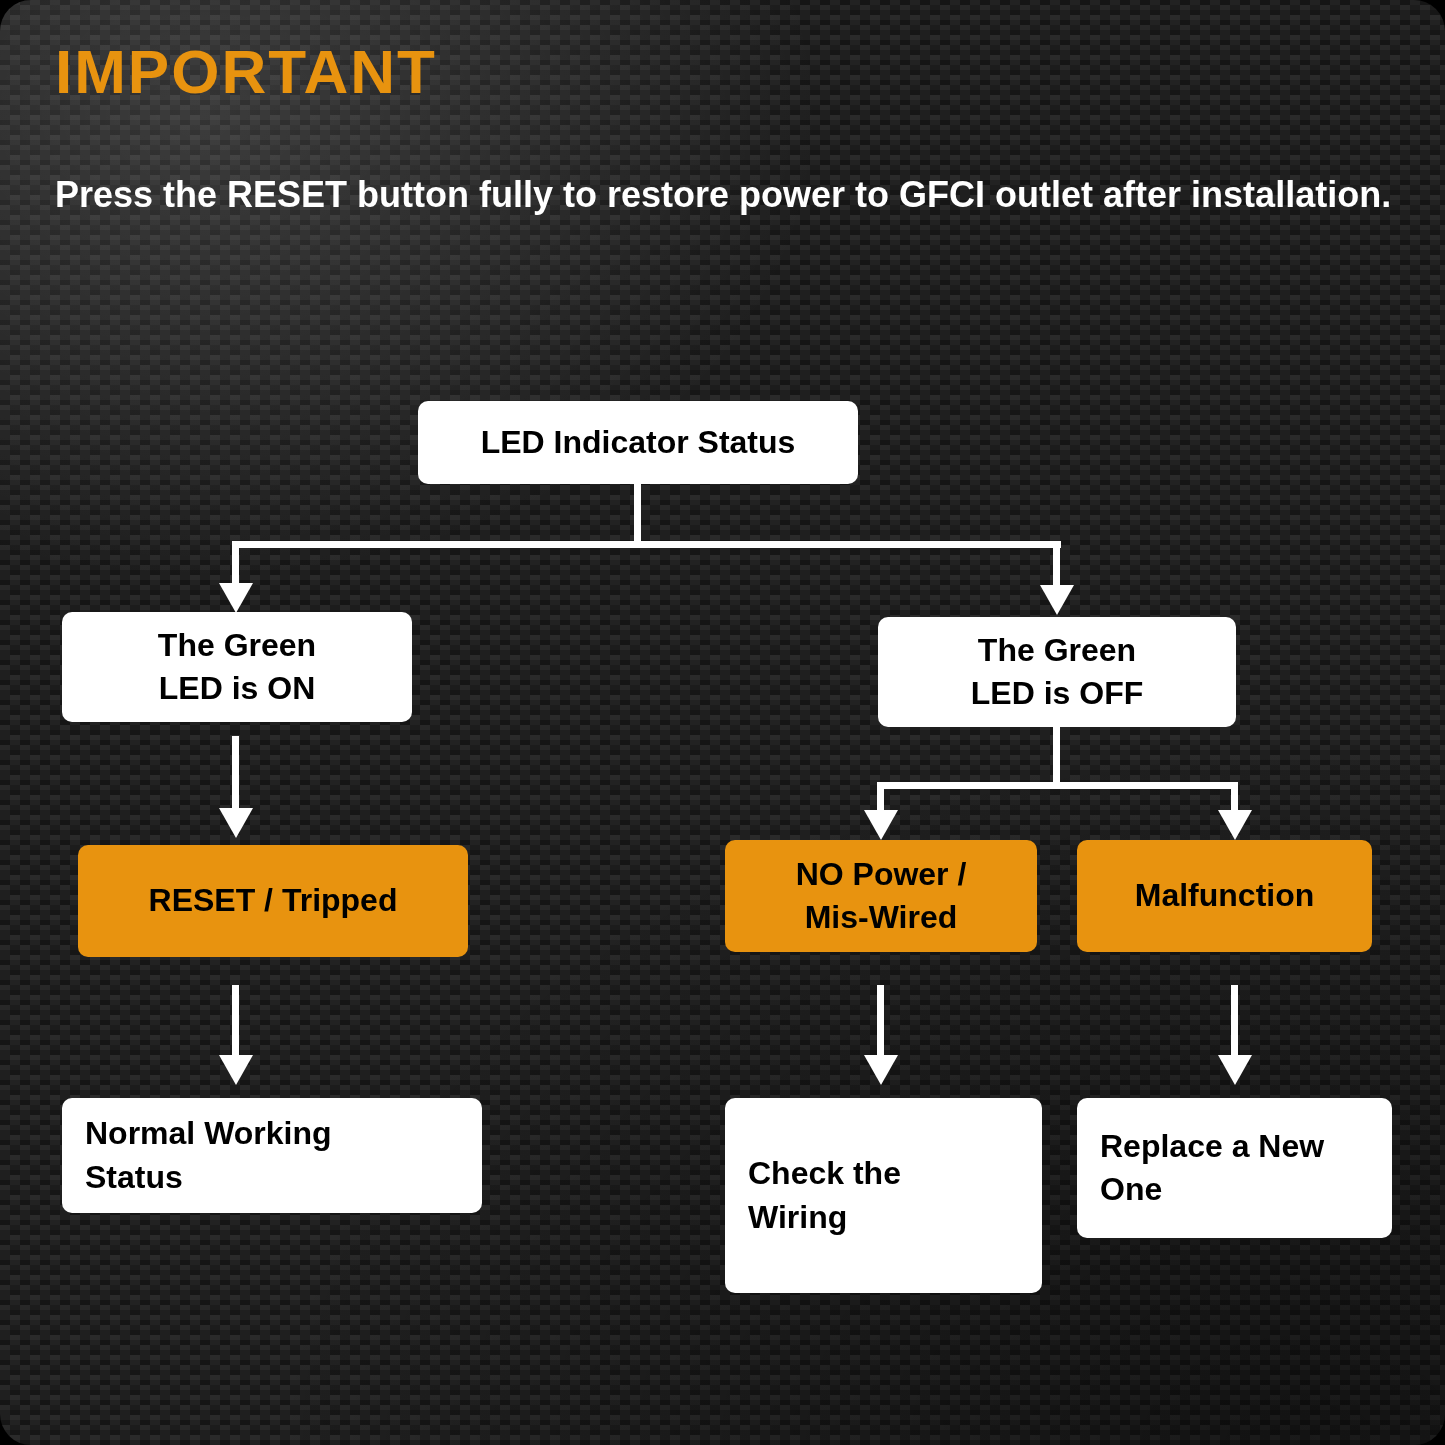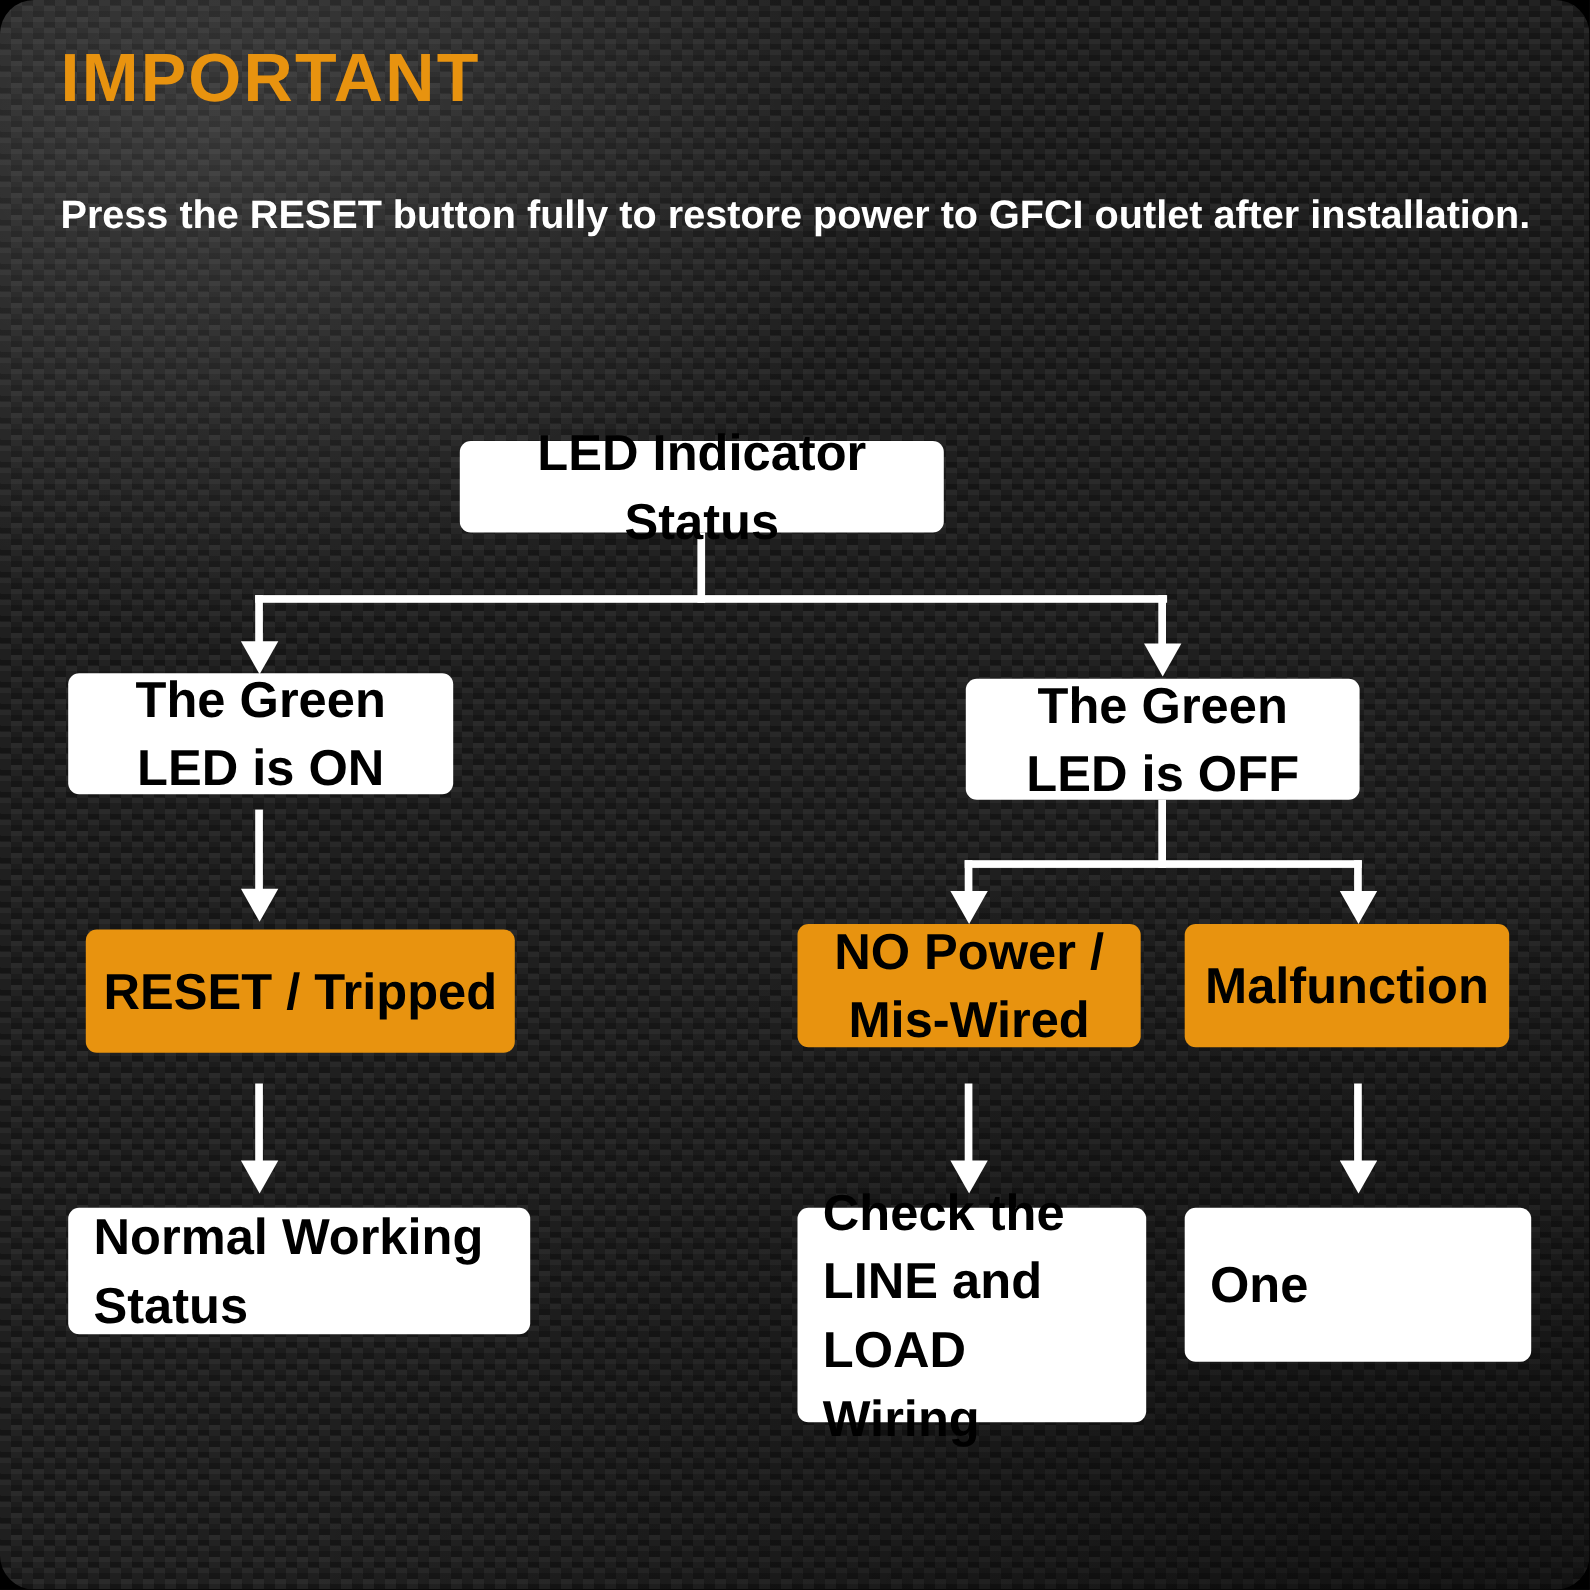--- a/index.html
+++ b/index.html
@@ -66,21 +66,21 @@
     position: absolute;
     background: var(--color-node-white, #fff);
     border-radius: 10px;
     display: flex;
     flex-direction: column;
     justify-content: center;
     align-items: center;
     text-align: center;
     color: var(--color-node-text, #000);
     font-weight: bold;
-    font-size: 46px;
+    font-size: 32px;
     line-height: 1.35;
   }
   .node--orange { background: var(--color-accent-orange, #E8930F); }
   .node--left {
     align-items: flex-start;
     text-align: left;
     padding-left: 23px;
     padding-right: 10px;
   }
 
@@ -169,22 +169,22 @@
       <div>Malfunction</div>
     </div>
 
     <div class="node node--left" style="left:62px; top:1098px; width:420px; height:115px;">
       <div>Normal Working</div>
       <div>Status</div>
     </div>
 
     <div class="node node--left" style="left:725px; top:1098px; width:317px; height:195px;">
       <div>Check the</div>
-      <div>LINE and LOAD</div>
       <div>Wiring</div>
     </div>
 
     <div class="node node--left" style="left:1077px; top:1098px; width:315px; height:140px;">
+      <div>Replace a New</div>
       <div>One</div>
     </div>
 
   </div>
 </div>
 
 </body></html>

